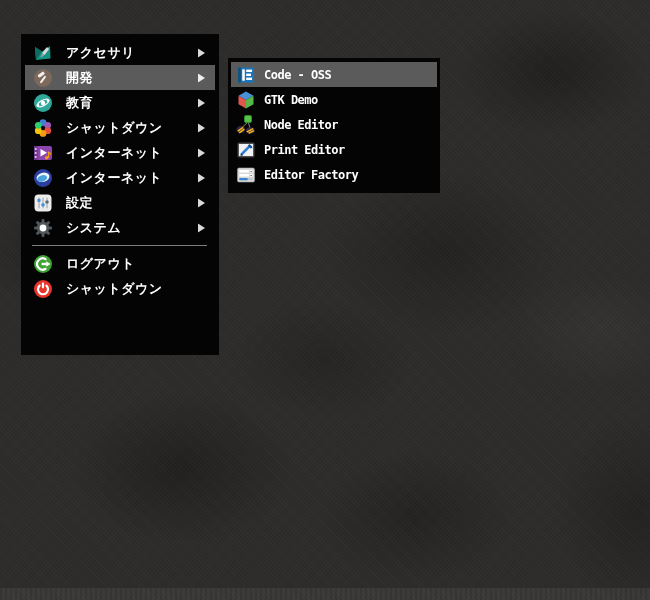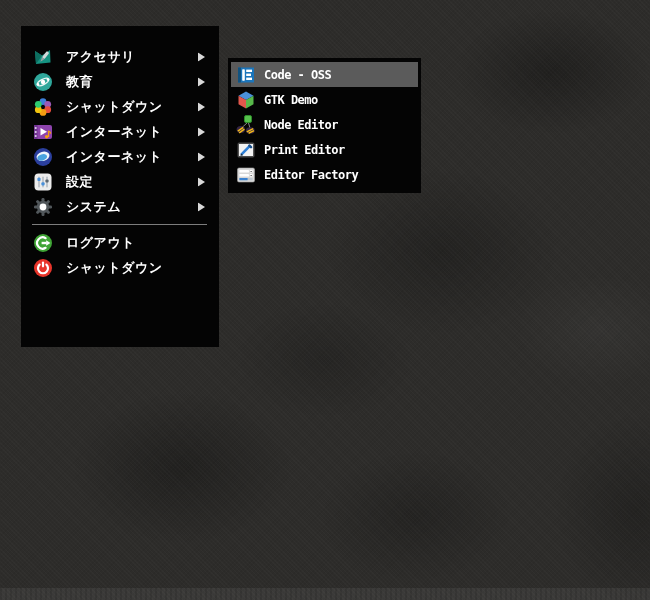--- a/index.html
+++ b/index.html
@@ -24,22 +24,22 @@
       radial-gradient(120px 140px at 98% 85%, rgba(0,0,0,.22), transparent 70%);
   }
   .bottom-strip {
     position:absolute; left:0; right:0; bottom:0; height:12px;
     background:rgba(255,255,255,.07);
     background-image:repeating-linear-gradient(90deg, rgba(0,0,0,.10) 0 2px, transparent 2px 5px);
   }
 
   
   .menu { position:absolute; background:#040404; }
-  .main-menu { left:21px; top:26px; width:198px; height:321px; padding-top:18px;text-align:center; }
-  .sub-menu  { left:228px; top:58px; width:193px; height:135px; padding-top:4px; }
+  .main-menu { left:21px; top:34px; width:198px; height:321px; padding-top:6px;text-align:center; }
+  .sub-menu  { left:228px; top:58px; width:212px; height:135px; padding-top:4px; }
 
   .mrow {
     height:25px; display:flex; align-items:center; position:relative;
     margin:0 4px; padding-left:8px; color:#fff; cursor:default;
   }
   .sub-menu .mrow { margin:0 3px; padding-left:5px; }
   .mrow.hl { background:#5b5b5b; }
 
   .ic { width:20px; height:20px; flex:0 0 20px; margin-right:13px; display:flex; align-items:center; justify-content:center; }
   .sub-menu .ic { margin-right:8px; }
@@ -77,20 +77,35 @@
         </svg>
       </span>
       <span class="lbl">アクセサリ</span>
       <span class="arrow">
         <svg width="7" height="9" viewBox="0 0 7 9">
             <polygon points="0,0 7,4.5 0,9" fill="#d9d9d9"></polygon>
           </svg>
       </span>
     </div>
 
+    <div class="mrow hl">
+      <span class="ic">
+        <svg width="20" height="20" viewBox="0 0 20 20">
+          <circle cx="10" cy="10" r="9" fill="#7d685c"></circle>
+          <rect x="4.6" y="5" width="7.2" height="3.2" rx="1.2" fill="#f3efec" transform="rotate(-36 8.2 6.6)"></rect>
+          <rect x="9" y="7.2" width="2" height="8.6" rx="1" fill="#f3efec" transform="rotate(36 10 11.5)"></rect>
+        </svg>
+      </span>
+      <span class="lbl">開発</span>
+      <span class="arrow">
+        <svg width="7" height="9" viewBox="0 0 7 9">
+            <polygon points="0,0 7,4.5 0,9" fill="#eeeeee"></polygon>
+          </svg>
+      </span>
+    </div>
 
     <div class="mrow">
       <span class="ic">
         <svg width="20" height="20" viewBox="0 0 20 20">
           <circle cx="10" cy="10" r="9" fill="#2fa79b"></circle>
           <ellipse cx="10" cy="10" rx="6" ry="2.6" fill="none" stroke="#eaf6f4" stroke-width="1.4" transform="rotate(-28 10 10)"></ellipse>
           <circle cx="10" cy="10" r="2.2" fill="#ffffff"></circle>
           <circle cx="4.9" cy="12.4" r="1.4" fill="#ffffff"></circle>
           <circle cx="15.1" cy="7.6" r="1.4" fill="#ffffff"></circle>
         </svg>

